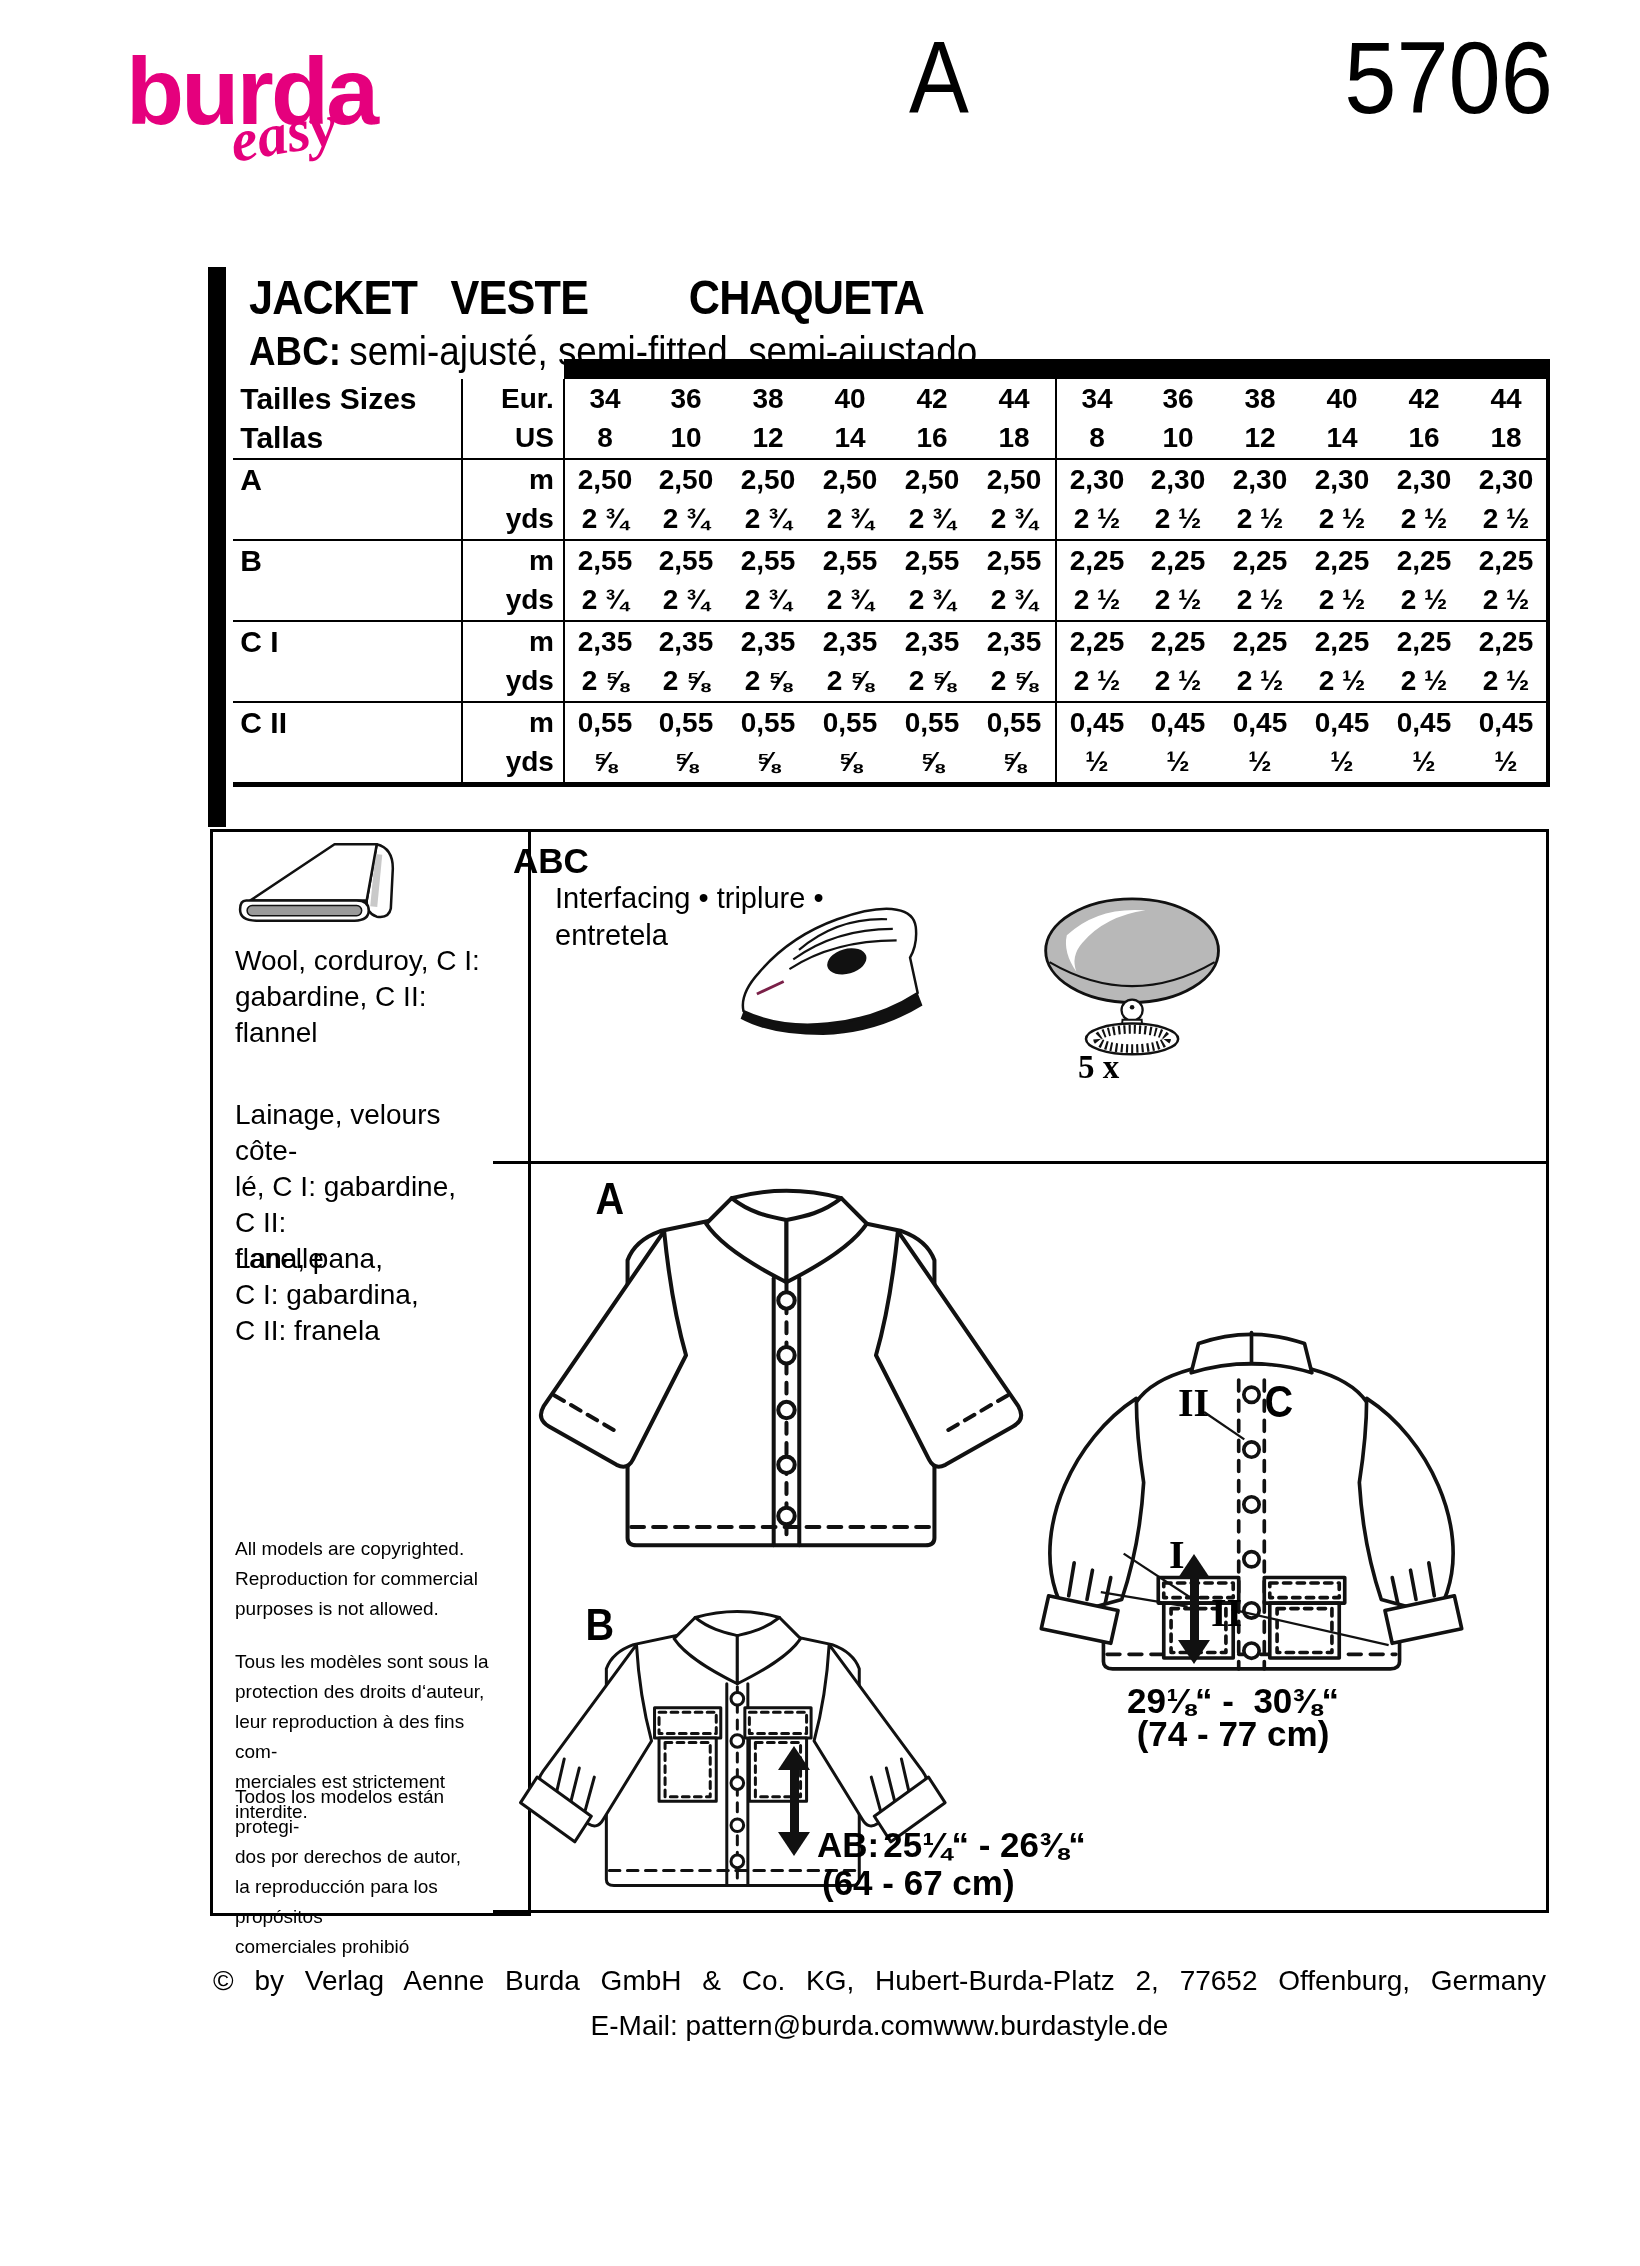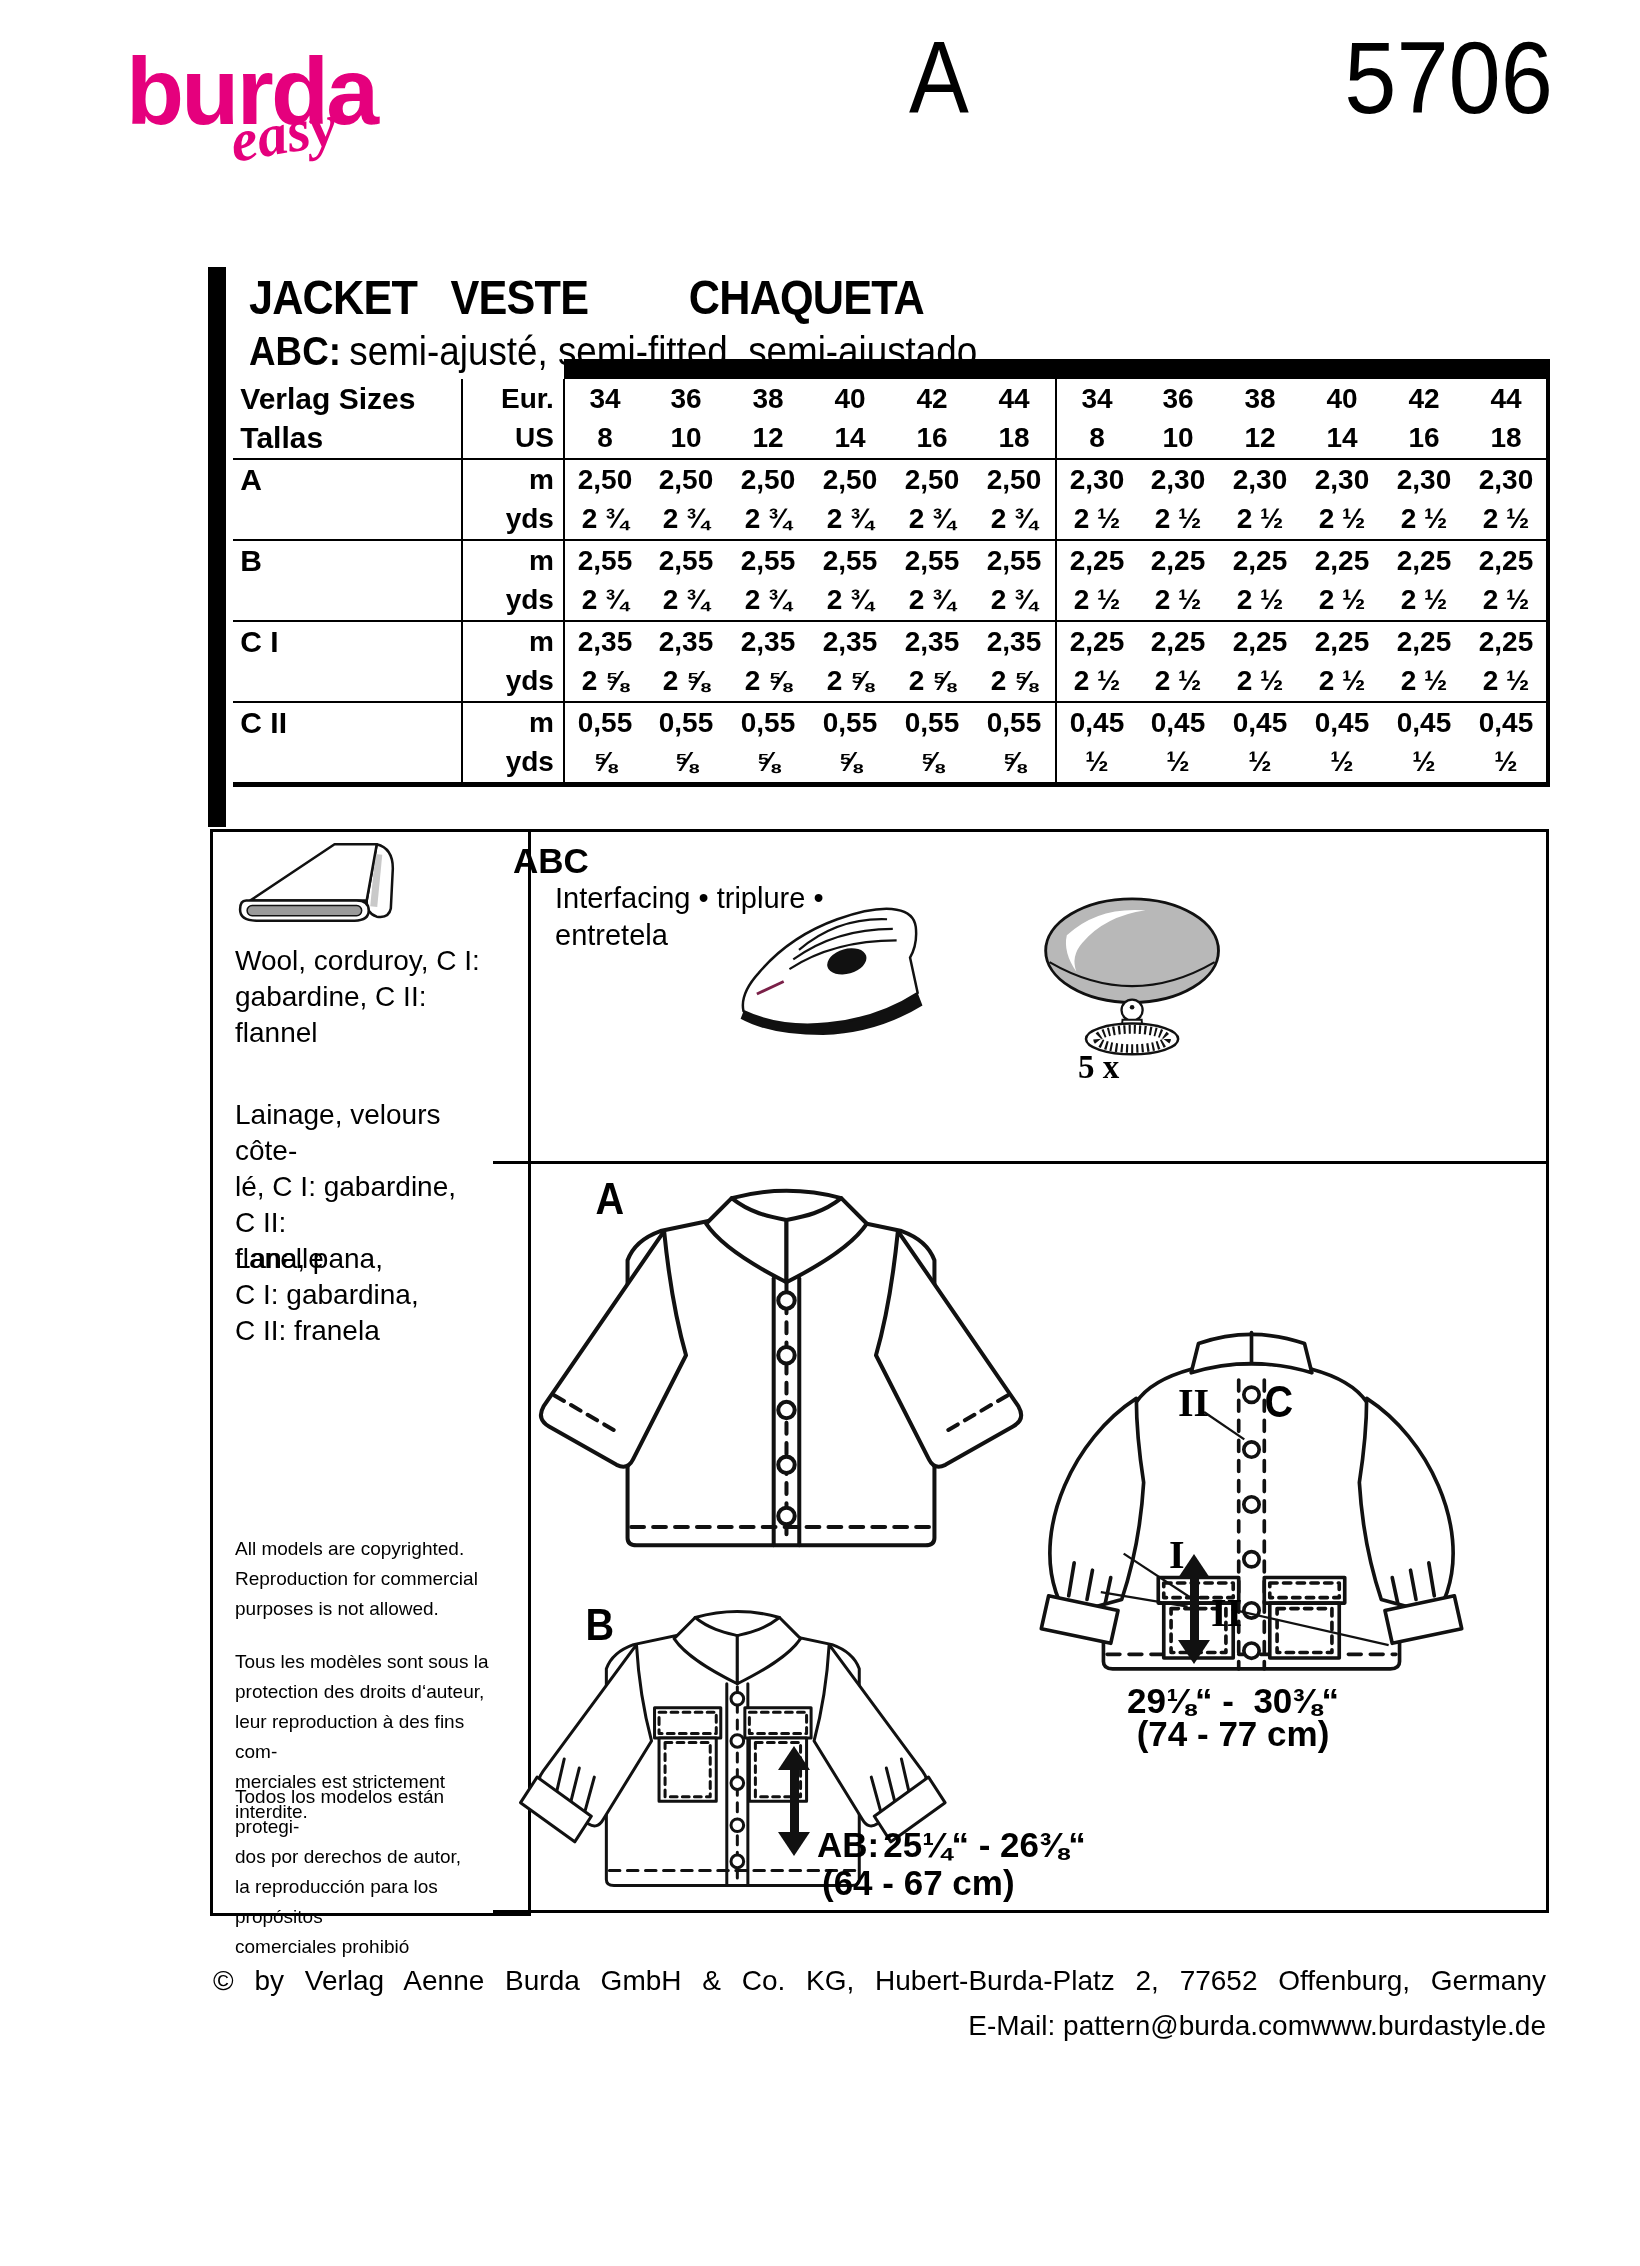--- a/index.html
+++ b/index.html
@@ -53,21 +53,21 @@
   .meas{font-size:35px;font-weight:bold;white-space:pre;}
   
   .varrow{position:absolute;width:33px;z-index:6;}
   .varrow .sh{position:absolute;left:12px;top:20px;bottom:20px;width:9.1px;background:#111;}
   .varrow .tu{position:absolute;top:0;left:0;width:0;height:0;
               border-left:16.4px solid transparent;border-right:16.4px solid transparent;border-bottom:24px solid #111;}
   .varrow .td{position:absolute;bottom:0;left:0;width:0;height:0;
               border-left:16.4px solid transparent;border-right:16.4px solid transparent;border-top:24px solid #111;}
   
   #footer-1{left:213px;top:1965px;width:1333px;font-size:28px;text-align:justify;text-align-last:justify;}
-  #footer-2{left:213px;top:2010px;width:1333px;font-size:28px;display:flex;justify-content:flex-end;}
+  #footer-2{left:213px;top:2010px;width:1333px;font-size:28px;display:flex;justify-content:center;}
   svg{display:block;}
 </style>
 </head>
 <body>
 
 <div id="canvas">
 
   <div class="abs" id="brand" style="color:#e5007d;">burda</div>
   <div class="abs" id="brand-script" style="color:#e5007d;">easy</div>
   <div class="abs" id="view-letter">A</div>
@@ -75,21 +75,21 @@
 
   <div class="abs" id="title-bar"></div>
   <div class="abs" id="title-main">JACKET   VESTE         CHAQUETA</div>
   <div class="abs" id="title-sub"><b>ABC:</b><span>semi-ajusté, semi-fitted, semi-ajustado</span></div>
 
   <div class="abs" id="size-table">
     <div id="tbar">
         <div class="bar"></div>
       </div>
     <div id="size-grid">
-        <div class="cell lab">Verlag  Sizes
+        <div class="cell lab">Tailles  Sizes
 Tallas</div>
         <div class="cell unit">Eur.
 US</div>
         <div class="cell num bl">34
 8</div>
         <div class="cell num">36
 10</div>
         <div class="cell num">38
 12</div>
         <div class="cell num">40

